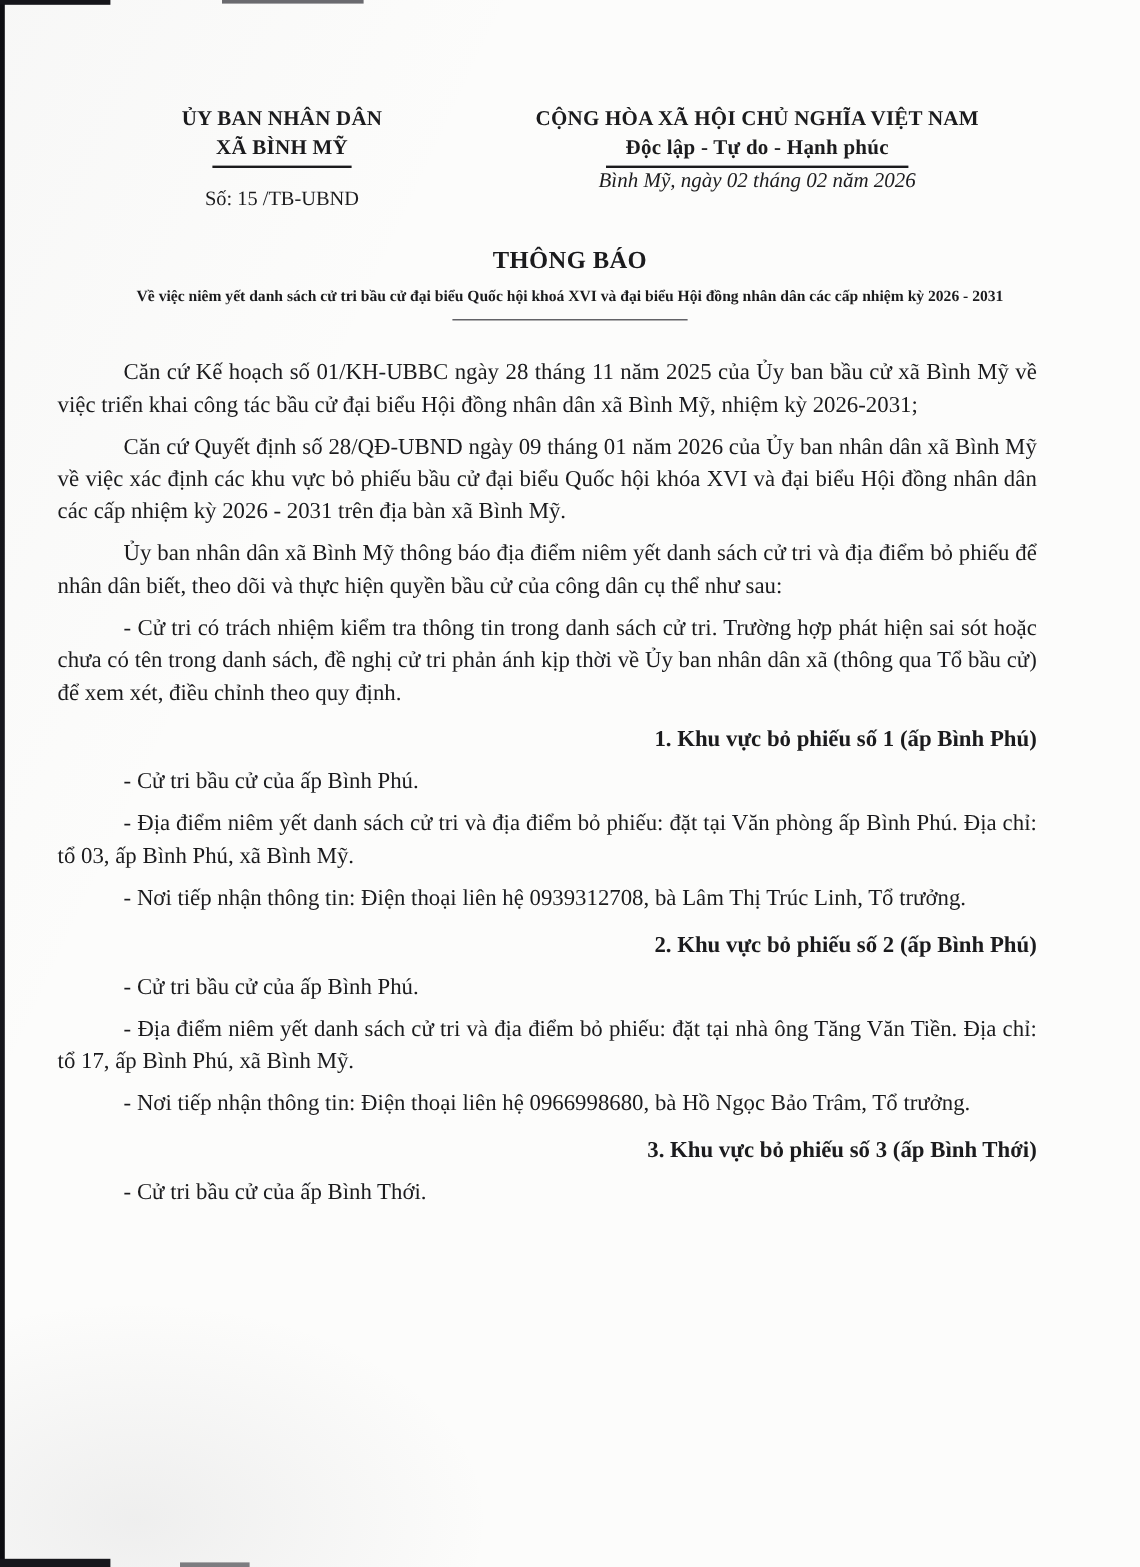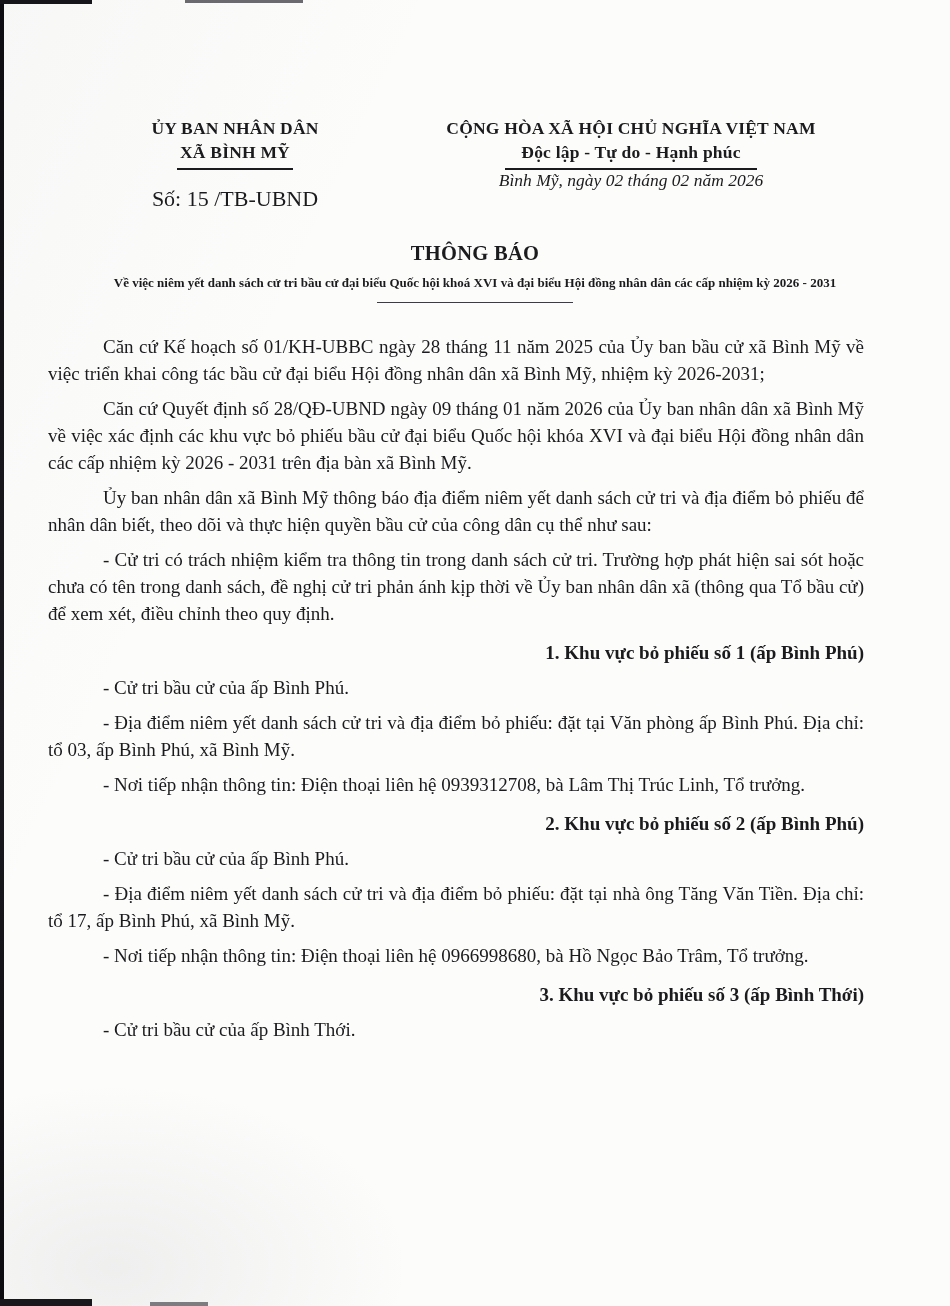--- a/index.html
+++ b/index.html
@@ -23,27 +23,27 @@
     overflow:hidden;
   }
   
   .edge-left{position:absolute;left:0;top:0;width:4px;height:1306px;background:linear-gradient(180deg,#0e0e12 0%,#1a1a20 55%,#0c0c10 100%);}
   .edge-top-a{position:absolute;left:0;top:0;width:92px;height:4px;background:#15151a;}
   .edge-top-b{position:absolute;left:185px;top:0;width:118px;height:3px;background:#3a3a40;opacity:.75;}
   .edge-bottom-a{position:absolute;left:0;top:1299px;width:92px;height:7px;background:#17171c;}
   .edge-bottom-b{position:absolute;left:150px;top:1302px;width:58px;height:4px;background:#4a4a50;opacity:.7;}
 
   
-  .doc-header{display:flex;padding-top:116px;}
+  .doc-header{display:flex;padding-top:86px;}
   .issuer{width:270px;margin-left:100px;text-align:center;}
   .national{flex:1;margin-right:58px;text-align:center;}
   .hline{font-size:17.5px;font-weight:bold;line-height:24px;letter-spacing:.2px;}
   .rule-issuer{width:116px;height:0;border-bottom:2px solid var(--ink);margin:4px auto 0;}
   .rule-motto{width:252px;height:0;border-bottom:2px solid var(--ink);margin:4px auto 0;}
-  .doc-number{font-size:22px;margin-top:16px;font-weight:normal;}
+  .doc-number{font-size:17px;margin-top:16px;font-weight:normal;}
   .dateline{font-size:17.5px;font-style:italic;}
 
   
   .title-block{text-align:center;margin-top:30px;}
   .doc-kind{font-size:20.5px;font-weight:bold;letter-spacing:.3px;}
   .doc-subject{font-size:13px;font-weight:bold;line-height:28px;max-width:796px;margin:4px auto 0;}
   .title-rule{width:196px;height:0;border-bottom:1.6px solid #3c3c42;margin:5px auto 0;}
 
   
   .body{margin:30px 86px 0 48px;}

